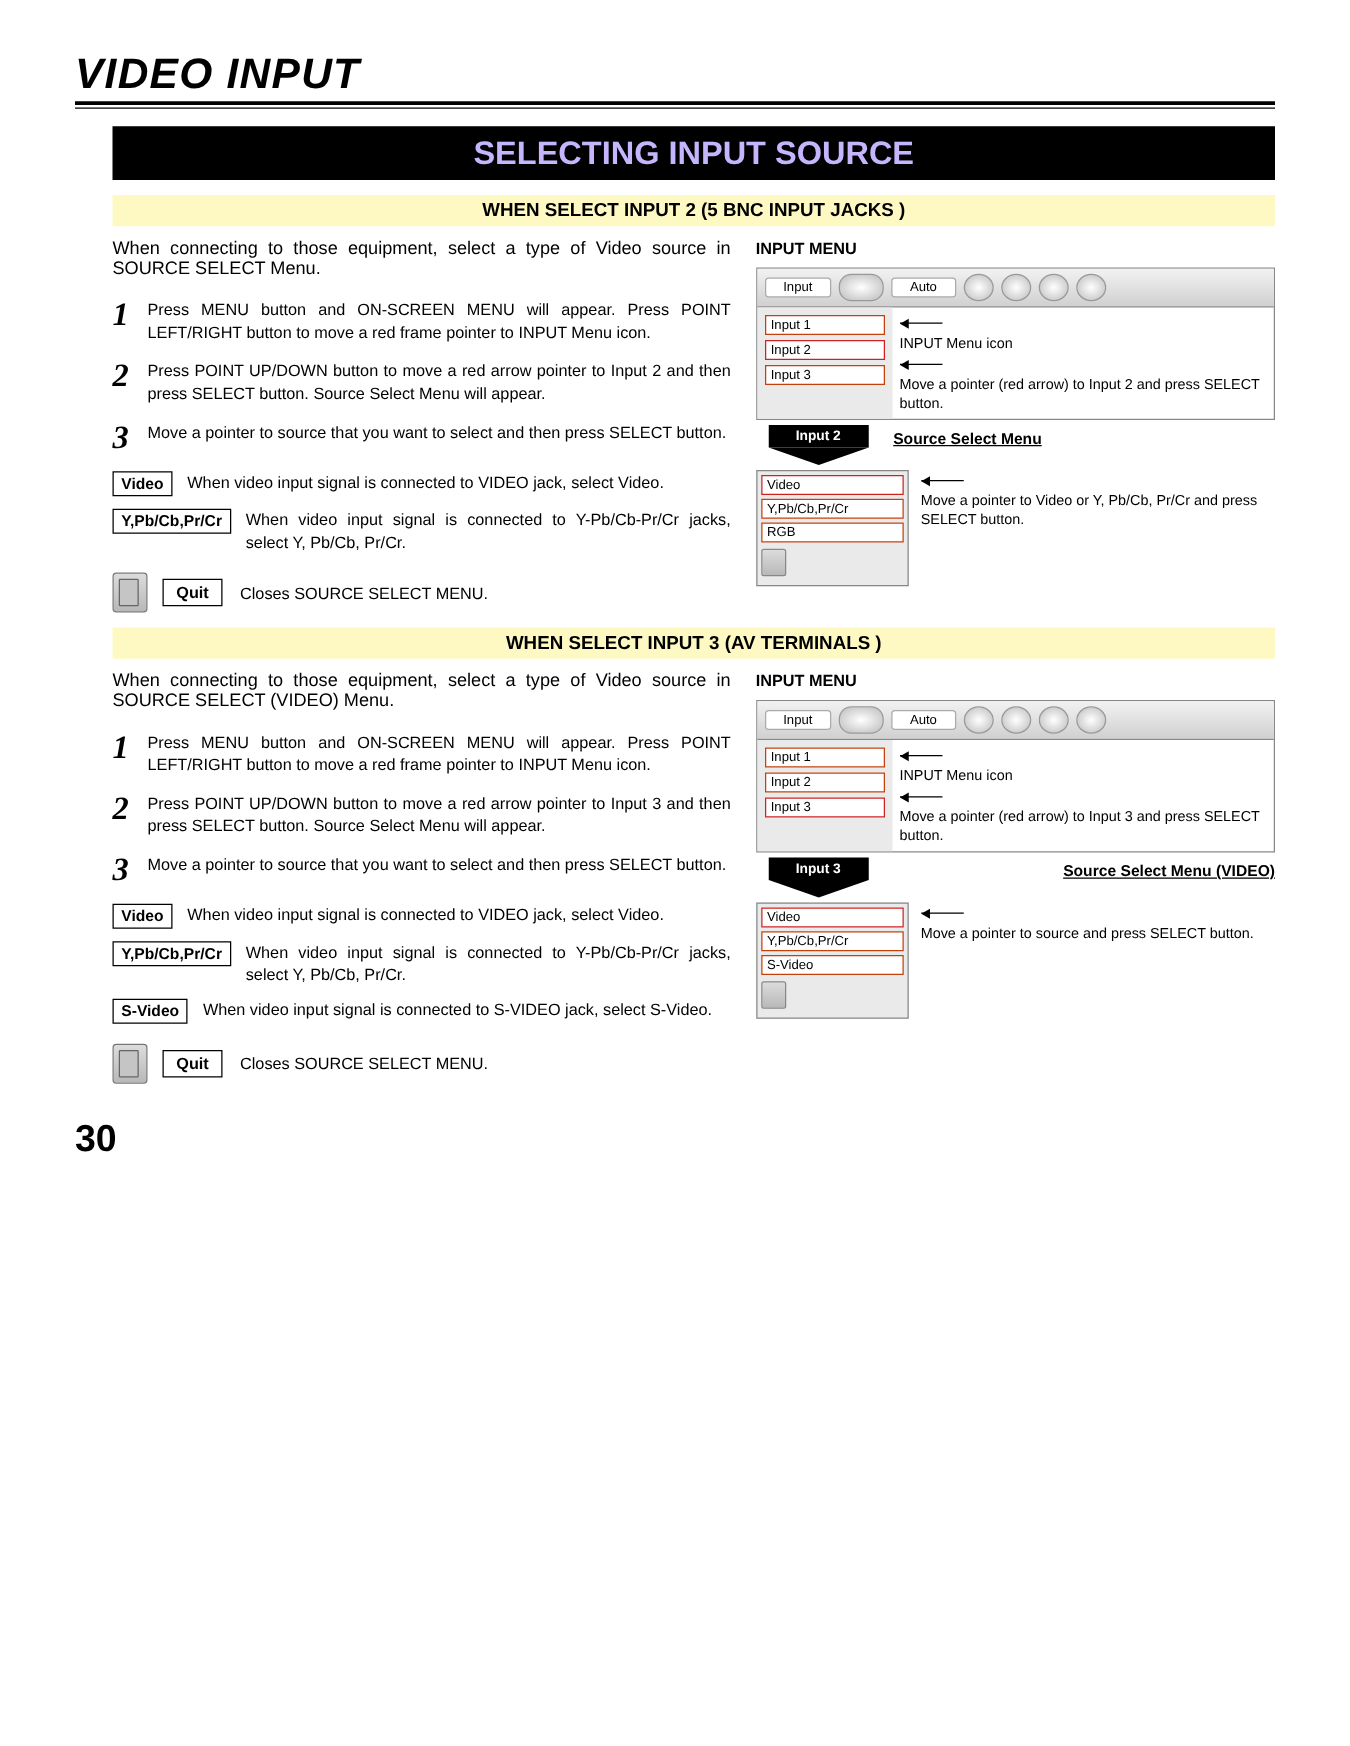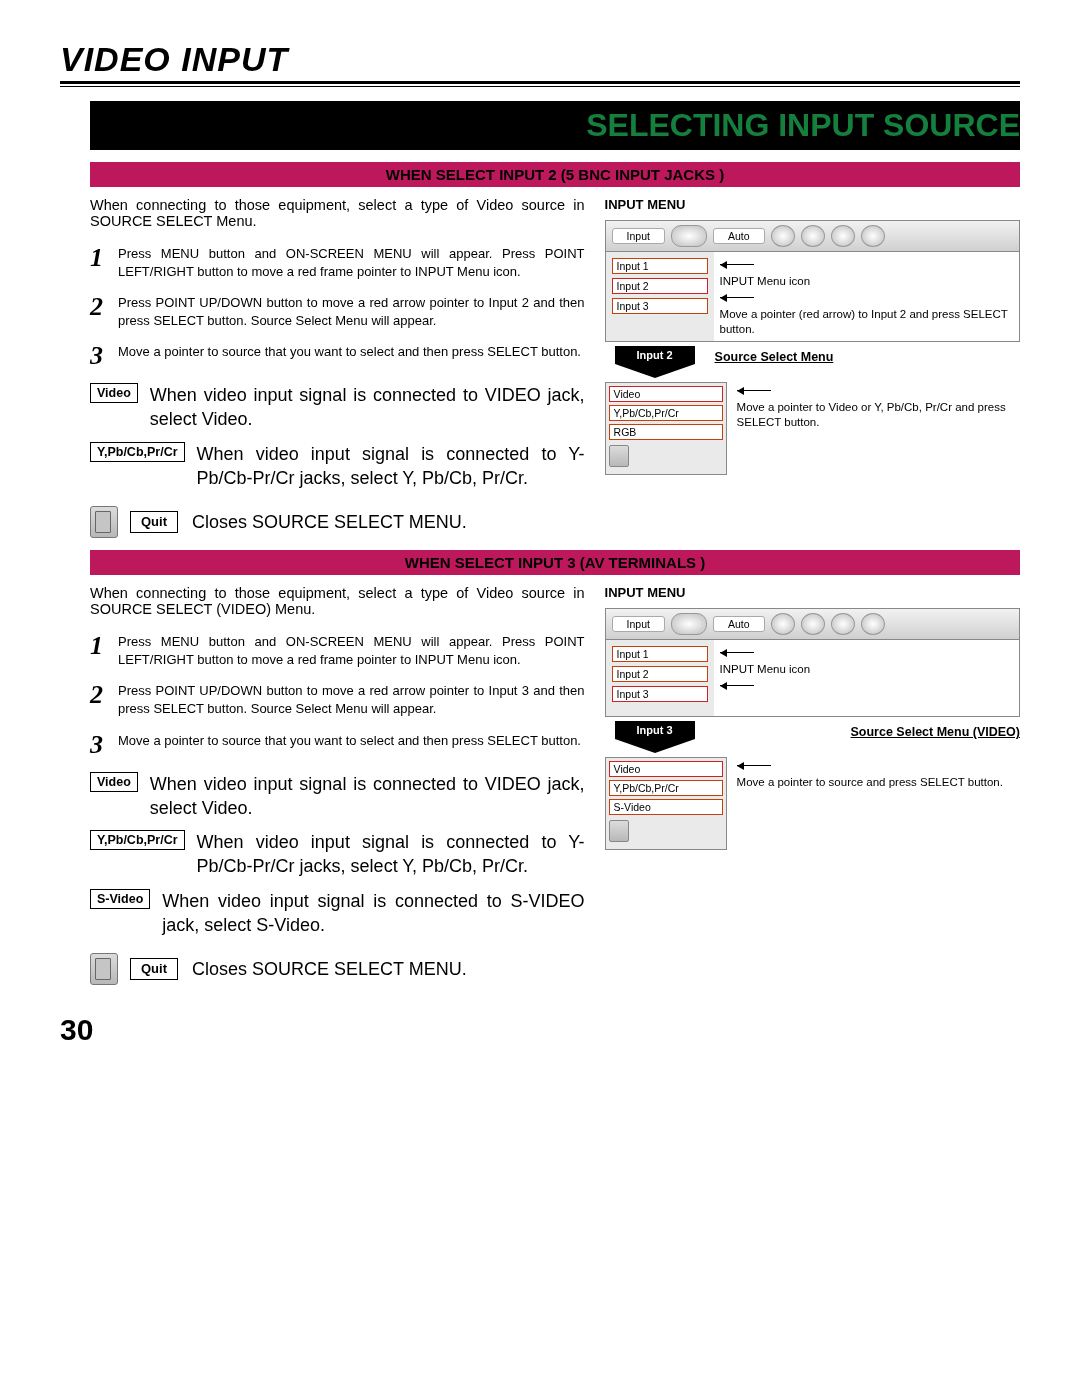--- a/index.html
+++ b/index.html
@@ -15,29 +15,29 @@
     font-size: 34px;
     font-weight: bold;
     font-style: italic;
     letter-spacing: 1px;
     margin: 0 0 2px 0;
   }
   .rule-thick { border-top: 3px solid #000; margin: 0; }
   .rule-thin { border-top: 1px solid #000; margin-top: 2px; margin-bottom: 14px; }
   .banner {
     background: #000;
-    color: #15803d;
-    text-align: right;
-    font-size: 32px;
+    color: #c4b5fd;
+    text-align: center;
+    font-size: 26px;
     font-weight: bold;
     padding: 6px 0;
     margin: 0 0 12px 30px;
   }
   .subheader {
-    background: #be185d;
+    background: #fef9c3;
     font-weight: bold;
     font-size: 15px;
     text-align: center;
     padding: 4px 0;
     margin: 12px 0 10px 30px;
   }
   .section {
     display: flex;
     margin-left: 30px;
   }
@@ -48,21 +48,21 @@
   .right-col {
     width: 420px;
     font-size: 12.5px;
   }
   .intro { font-size: 14.5px; text-align: justify; margin-bottom: 16px; }
   .step { display: flex; margin-bottom: 14px; }
   .step-num { font-family: Georgia, 'Times New Roman', serif; font-style: italic; font-size: 26px; font-weight: bold; width: 28px; flex-shrink: 0; line-height: 1; }
   .step-text { font-size: 13px; text-align: justify; line-height: 1.35; }
   .term-row { display: flex; align-items: flex-start; margin: 10px 0 10px 0; }
   .term-box { border: 1.5px solid #000; padding: 2px 6px; font-size: 12.5px; font-weight: bold; margin-right: 12px; white-space: nowrap; flex-shrink:0; }
-  .term-text { font-size: 18px; text-align: justify; flex: 1; line-height:1.35; }
+  .term-text { font-size: 13px; text-align: justify; flex: 1; line-height:1.35; }
   .quit-row { display: flex; align-items: center; margin-top: 16px; }
   .quit-icon { width: 26px; height: 30px; background: linear-gradient(#dcdcdc,#b8b8b8); border:1px solid #777; border-radius:3px; position:relative; margin-right: 12px; flex-shrink:0; }
   .quit-icon::after { content:""; position:absolute; left:4px; top:4px; width:14px; height:20px; border:1px solid #666; background:#c5c5c5; border-radius:1px; }
   .quit-box { border:1.5px solid #000; padding:2px 10px; font-weight:bold; font-size:13px; margin-right:14px; line-height:16px; }
 
   .right-label { font-weight: bold; font-size: 13px; margin: 0 0 8px 0; }
   .menu-screenshot { border:1px solid #888; }
   .menu-top { height: 30px; background: linear-gradient(#f2f2f2,#d0d0d0); border-bottom:1px solid #888; display:flex; align-items:center; padding:0 6px; gap:6px; }
   .menu-pill { background:#fff; border:1px solid #aaa; border-radius:3px; font-size:10.5px; padding:1px 14px; }
   .menu-btn { width:22px; height:20px; border-radius:50%; background:radial-gradient(#fff,#bbb); border:1px solid #999; }
@@ -234,20 +234,21 @@
       <div class="menu-body">
         <div class="menu-left">
           <div class="menu-item">Input 1</div>
           <div class="menu-item">Input 2</div>
           <div class="menu-item sel">Input 3</div>
         </div>
         <div class="menu-note-area">
           <div class="ptr-line"></div>
           <div>INPUT Menu icon</div>
           <div class="ptr-line"></div>
+          <div>Move a pointer (red arrow) to Input 3 and press SELECT button.</div>
         </div>
       </div>
     </div>
 
     <div style="display:flex; align-items:flex-start;">
       <div class="down-arrow-block">
         <div class="da-label">Input 3</div>
         <div class="da-tri"></div>
       </div>
       <div style="flex:1; padding:8px 0 0 20px;text-align:right;">

